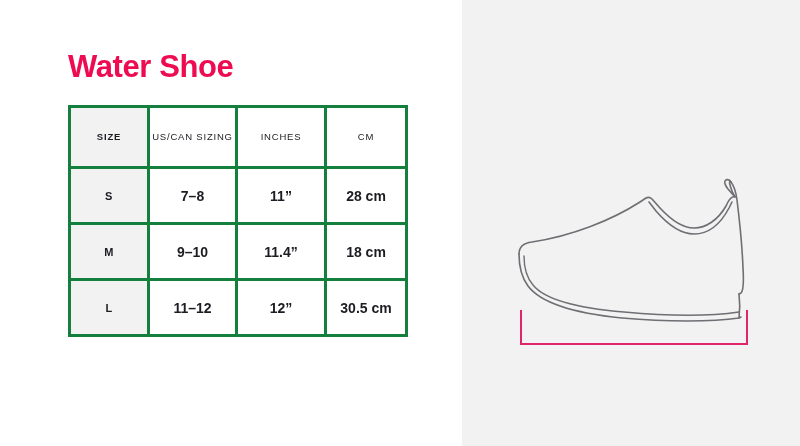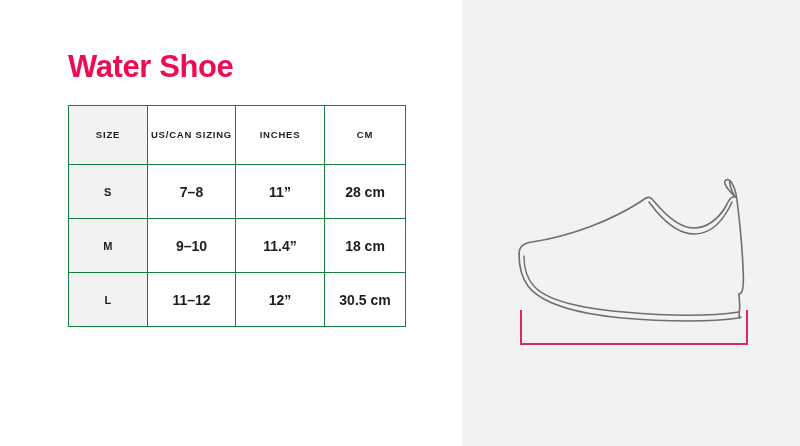--- a/index.html
+++ b/index.html
@@ -47,29 +47,29 @@
   }
   
   .size-table {
     margin-top: 21px;
     border-collapse: collapse;
     width: 337px;
     table-layout: fixed;
   }
   .size-table th,
   .size-table td {
-    border: 1px solid #15803d;
+    border: 3px solid #15803d;
     text-align: center;
     vertical-align: middle;
     padding: 0;
   }
   .size-table thead th {
     height: 58px;
     font-size: 9.5px;
-    font-weight: bold;
+    font-weight: normal;
     letter-spacing: 0.8px;
     color: #1c1c22;
     line-height: 1.35;
   }
   .size-table tbody td {
     height: 53px;
     font-size: 14px;
     color: #1c1c22;
     font-weight: bold;
   }

